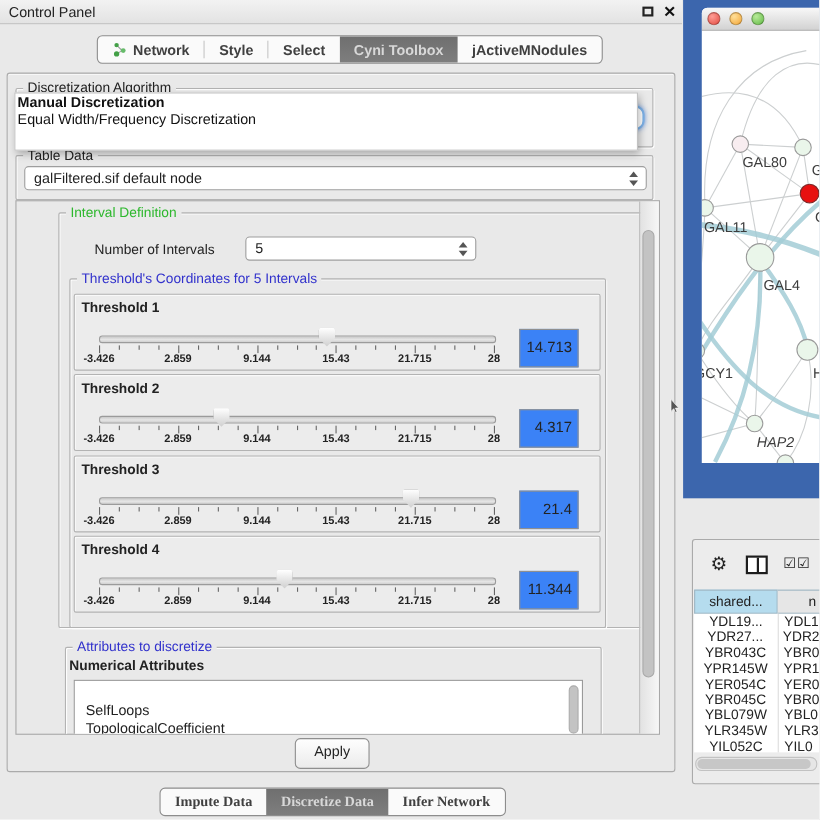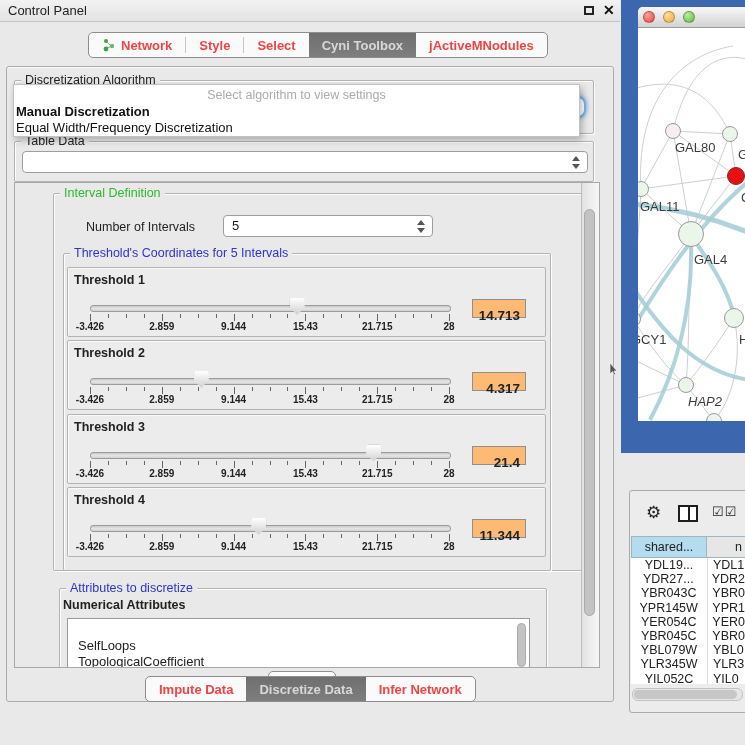--- a/index.html
+++ b/index.html
@@ -7,25 +7,25 @@
          font-family:"Liberation Sans", sans-serif;color:#222;}
   .abs{position:absolute;}
   
   .cp-titlebar{left:0;top:0;width:620px;height:22px;background:linear-gradient(#f2f2f2,#e3e3e3);
     border-bottom:1px solid #c4c4c4;font-size:13px;line-height:22px;padding-left:8px;box-sizing:border-box;}
   .float-ic{left:584px;top:6px;width:10px;height:9px;border:2px solid #222;box-sizing:border-box;background:transparent;}
   .close-ic{left:603px;top:2px;font-size:14px;font-weight:bold;color:#111;}
   
   .tabbar{display:flex;align-items:stretch;height:24px;border:1px solid #8d8d8d;border-radius:5px;
     background:#fafafa;overflow:hidden;font-size:13px;font-weight:bold;}
-  .tab{display:flex;align-items:center;padding:0 13px;color:#ef4444;white-space:nowrap;}
+  .tab{display:flex;align-items:center;padding:0 13px;color:#404040;white-space:nowrap;}
   .tab.sel{background:linear-gradient(#6f6f6f,#7e7e7e);color:#d8d8d8;}
   .tabdiv{width:1px;background:#c6c6c6;margin:4px 0;}
   .toptabs{left:88px;top:32px;}
-  .bottabs{left:145px;top:676px;}
+  .bottabs{left:145px;top:716px;font-family:Liberation Serif, serif;}
   
   .outer{left:6px;top:66px;width:606px;height:634px;border:1px solid #ababab;border-radius:3px;
     background:#e9e9e9;box-shadow:inset 0 1px 0 #fbfbfb;}
   .group{border:1px solid #b3b3b3;border-radius:2px;box-shadow:1px 1px 0 #fdfdfd, inset 1px 1px 0 #fdfdfd;}
   .gtitle{position:absolute;top:-8px;left:6px;background:#e9e9e9;padding:0 4px;font-size:12.5px;line-height:15px;}
   .gtitle.black{color:#222;}
   .gtitle.green{color:#2eb82e;}
   .gtitle.blue{color:#3232cc;}
   
   .combo{background:#fff;border:1px solid #9e9e9e;border-radius:4px;box-sizing:border-box;height:22px;
@@ -49,22 +49,22 @@
   
   .tpanel{position:absolute;left:52px;width:479px;height:70px;background:#ececec;border:1px solid #b3b3b3;
     border-radius:2px;box-shadow:inset 1px 1px 0 #f9f9f9;box-sizing:border-box;}
   .tlabel{position:absolute;left:6px;top:5px;font-weight:bold;font-size:12.5px;}
   .track{position:absolute;left:22px;top:37px;width:359px;height:5px;border:1px solid #9b9b9b;border-radius:3px;
     background:linear-gradient(#c9c9c9,#e6e6e6 55%,#cfcfcf);}
   .thumb{position:absolute;top:30px;width:15px;height:17px;background:linear-gradient(#ffffff,#cfcfcf);
     clip-path:polygon(10% 0,90% 0,100% 14%,100% 55%,50% 100%,0 55%,0 14%);filter:drop-shadow(0 0 1px #777);}
   .tick{position:absolute;width:1px;background:#666;}
   .axlab{position:absolute;top:53px;transform:translateX(-50%);font-size:10px;font-weight:bold;color:#222;}
-  .valbox{position:absolute;left:404px;top:31px;width:54px;height:19px;background:#fdba74;border:1px solid #8f8f8f;
-    box-sizing:border-box;font-size:13.5px;line-height:31px;text-align:right;padding-right:5px;font-weight:bold;}
+  .valbox{position:absolute;left:404px;top:31px;width:54px;height:35px;background:#3b82f6;border:1px solid #8f8f8f;
+    box-sizing:border-box;font-size:13.5px;line-height:31px;text-align:right;padding-right:5px;}
   
   .listbox{position:absolute;left:52px;top:435px;width:463px;height:70px;background:#fff;border:1px solid #9a9a9a;box-sizing:border-box;}
   .litem{font-size:13px;height:16px;line-height:16px;padding-left:10px;white-space:nowrap;}
   .lscroll{position:absolute;right:2px;top:3px;width:10px;height:60px;}
   .lthumb{position:absolute;left:0;top:1px;width:9px;height:44px;border-radius:5px;background:#c3c3c3;border:1px solid #ababab;box-sizing:border-box;}
   
   .applybtn{left:268px;top:671px;width:68px;height:28px;border:1px solid #8f8f8f;border-radius:5px;
     background:linear-gradient(#fefefe,#ebebeb);font-size:13px;text-align:center;line-height:21px;box-sizing:border-box;}
   
   .bluewrap{left:621px;top:0;width:124px;height:453px;background:#3c66ad;}
@@ -132,29 +132,29 @@
   </div>
 
   <div class="abs outer"></div>
 
   <div class="abs group" style="left:14px;top:80px;width:578px;height:52px;">
     <span class="gtitle black">Discretization Algorithm</span>
   </div>
   <div class="abs focusring" style="left:20px;top:96px;width:566px;height:22px;box-sizing:border-box;"></div>
 
   <div class="abs popup">
-    <div class="pp-ph">Select algorithm to view settings</div>
     <div class="pp-it b">Manual Discretization</div>
     <div class="pp-it">Equal Width/Frequency Discretization</div>
   </div>
 
   <div class="abs group" style="left:14px;top:141px;width:578px;height:39px;">
     <span class="gtitle black">Table Data</span>
   </div>
   <div class="abs combo" style="left:22px;top:151px;width:566px;">
+    <span>galFiltered.sif default node</span>
     <span class="spinner">
         <i class="up"></i>
         <i class="dn"></i>
       </span>
   </div>
 
   <div class="abs scrollpane">
 
     <div class="group" style="position:absolute;left:38px;top:10px;width:534px;height:376px;">
       <span class="gtitle green" style="background:#e9e9e9;">Interval Definition</span>

